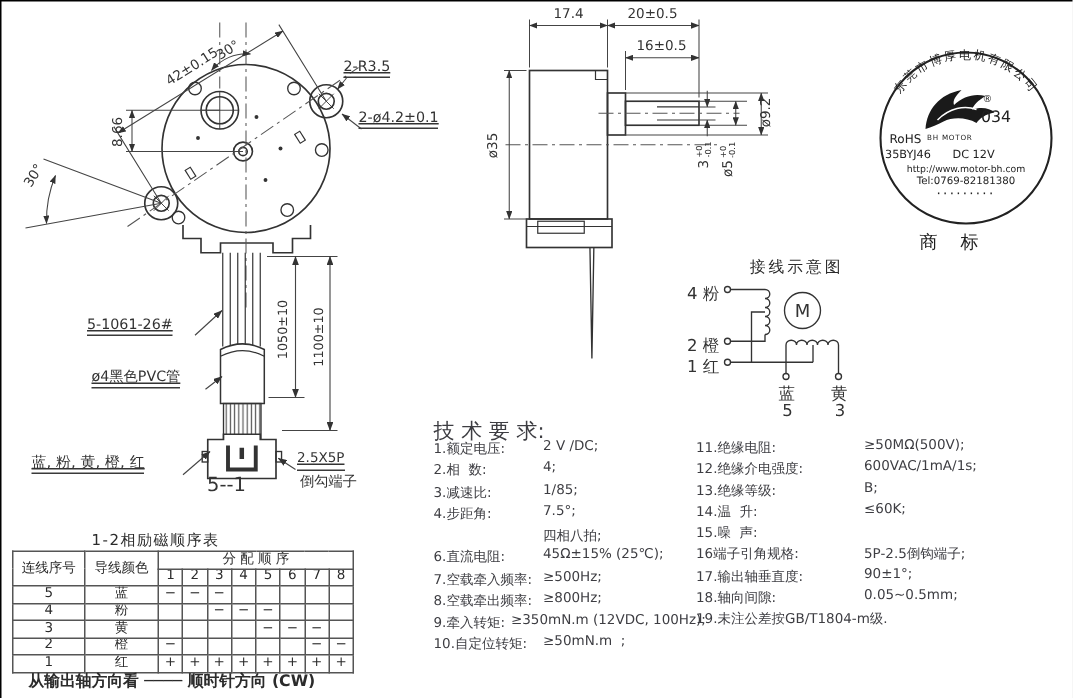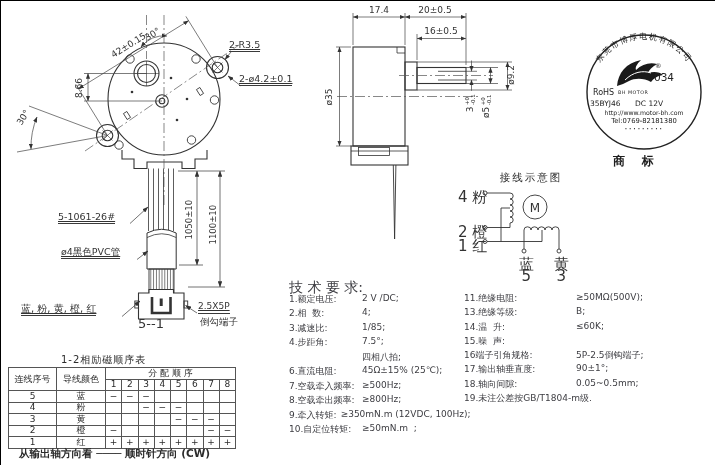--- a/index.html
+++ b/index.html
@@ -18,21 +18,21 @@
   .srow{display:flex;height:14.45px;align-items:flex-start;white-space:pre;}
   .srow .slabel{width:73px;flex:none;}
   .speccol.rightc .srow{height:14.3px;gap:12px;}
   .speccol.rightc .slabel{width:100px;}
   .srow.nogap .slabel{width:auto;margin-right:4px;}
   table.seq{position:absolute;border-collapse:collapse;font-size:9px;color:#2b2b2b;table-layout:fixed;}
   table.seq td{border:1px solid #555;text-align:center;padding:0;height:10.5px;line-height:1;
                overflow:hidden;white-space:pre;}
   .tbltitle{position:absolute;font-size:10px;color:#2b2b2b;letter-spacing:1px;white-space:pre;}
   .footnote{position:absolute;font-size:10.5px;font-weight:600;color:#2b2b2b;white-space:pre;}
-  .wlabel{position:absolute;font-size:15px;color:#333;white-space:pre;}
+  .wlabel{position:absolute;font-size:11px;color:#333;white-space:pre;}
   .wtitle{position:absolute;width:92px;text-align:center;font-size:10.5px;letter-spacing:2px;color:#2b2b2b;}
   .caption{position:absolute;font-size:12px;color:#1e1e1e;white-space:pre;}
 </style>
 </head>
 <body>
 
 <div class="frame">
 
   <svg class="draw" width="715" height="465" viewBox="0 0 715 465">
     <defs>
@@ -208,21 +208,21 @@
   <div class="lbl ctr" style="left:417px;top:26px;width:46px;">16±0.5</div>
   <div class="lbl ctr" style="left:311px;top:91px;width:36px;transform:rotate(-90deg);">ø35</div>
   <div class="lbl ctr" style="left:493px;top:69px;width:36px;transform:rotate(-90deg);">ø9.2</div>
   <div class="lbl rot" style="left:448px;top:96px;width:45px;transform:rotate(-90deg);">
     <span>3</span><span class="tolstack"><i>+0</i><i>-0.1</i></span>
   </div>
   <div class="lbl rot" style="left:464px;top:99px;width:45px;transform:rotate(-90deg);">
     <span>ø5</span><span class="tolstack"><i>+0</i><i>-0.1</i></span>
   </div>
 
-  <div class="caption" style="left:612px;top:152px;font-weight:bold;">商    标</div>
+  <div class="caption" style="left:612px;top:152px;">商    标</div>
 
   <div class="wtitle" style="left:484px;top:170px;">接线示意图</div>
   <div class="wlabel" style="left:457px;top:187px;">4 粉</div>
   <div class="wlabel" style="left:457px;top:221.5px;">2 橙</div>
   <div class="wlabel" style="left:457px;top:235.5px;">1 红</div>
   <div class="wlabel" style="left:518px;top:254px;">蓝</div>
   <div class="wlabel" style="left:520.5px;top:266px;">5</div>
   <div class="wlabel" style="left:553px;top:254px;">黄</div>
   <div class="wlabel" style="left:555.5px;top:266px;">3</div>
 
@@ -236,20 +236,21 @@
     <div class="srow"><span class="slabel"></span><span>四相八拍;</span></div>
     <div class="srow"><span class="slabel">6.直流电阻:</span><span>45Ω±15% (25℃);</span></div>
     <div class="srow"><span class="slabel">7.空载牵入频率:</span><span>≥500Hz;</span></div>
     <div class="srow"><span class="slabel">8.空载牵出频率:</span><span>≥800Hz;</span></div>
     <div class="srow nogap"><span class="slabel">9.牵入转矩:</span><span>≥350mN.m (12VDC, 100Hz);</span></div>
     <div class="srow"><span class="slabel">10.自定位转矩:</span><span>≥50mN.m  ;</span></div>
   </div>
 
   <div class="speccol rightc" style="left:463px;top:291px;">
     <div class="srow"><span class="slabel">11.绝缘电阻:</span><span>≥50MΩ(500V);</span></div>
+    <div class="srow"><span class="slabel">12.绝缘介电强度:</span><span>600VAC/1mA/1s;</span></div>
     <div class="srow"><span class="slabel">13.绝缘等级:</span><span>B;</span></div>
     <div class="srow"><span class="slabel">14.温  升:</span><span>≤60K;</span></div>
     <div class="srow nogap"><span class="slabel">15.噪  声:</span></div>
     <div class="srow"><span class="slabel">16端子引角规格:</span><span>5P-2.5倒钩端子;</span></div>
     <div class="srow"><span class="slabel">17.输出轴垂直度:</span><span>90±1°;</span></div>
     <div class="srow"><span class="slabel">18.轴向间隙:</span><span>0.05~0.5mm;</span></div>
     <div class="srow nogap"><span class="slabel">19.未注公差按GB/T1804-m级.</span><span></span></div>
   </div>
 
   <div class="tbltitle" style="left:60px;top:352px;">1-2相励磁顺序表</div>

